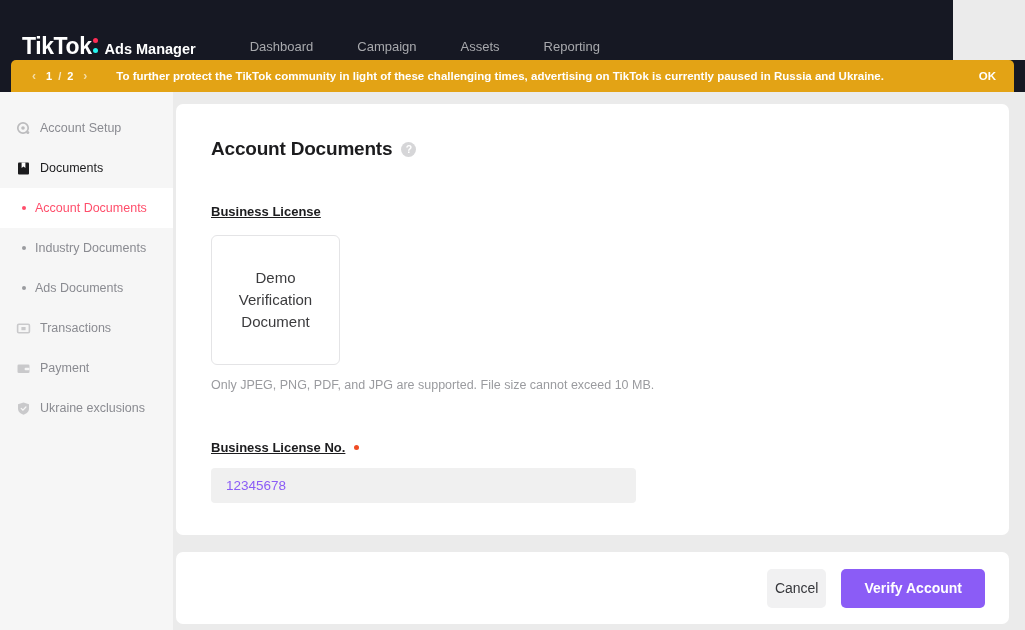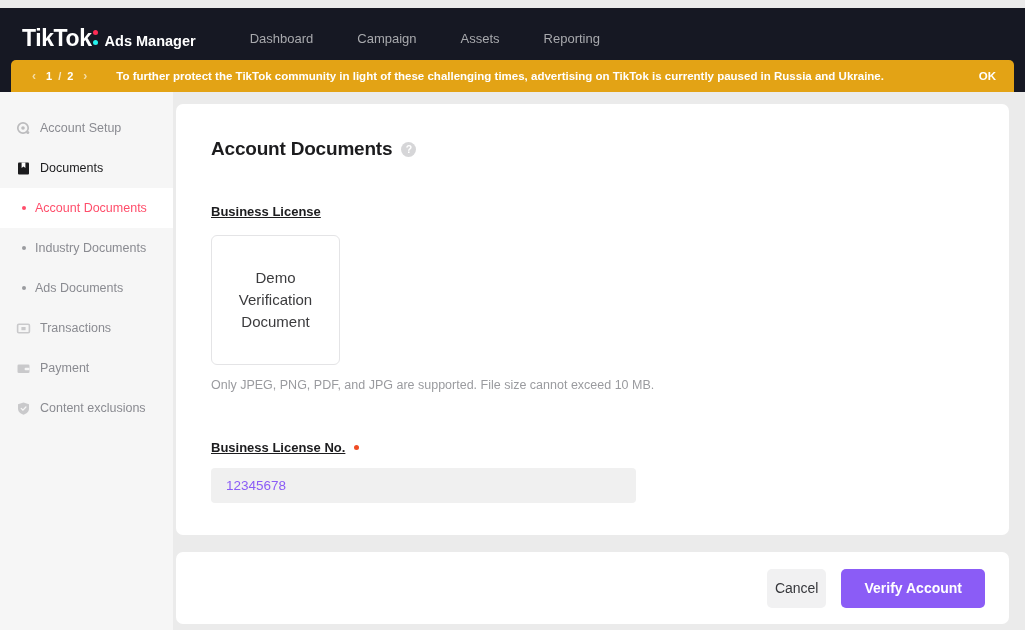--- a/index.html
+++ b/index.html
@@ -8,26 +8,26 @@
     height: 630px;
     overflow: hidden;
     background: #ebebeb;
     font-family: "Liberation Sans", sans-serif;
     -webkit-font-smoothing: antialiased;
   }
 
   
   .topbar {
     position: absolute;
-    top: 8px; left: 0;
-    width: 1025px;
+    top: 0; left: 0;
+    width: 953px;
     height: 60px;
     background: #161823;
     display: flex;
-    align-items: center;
+    align-items: flex-end;
   }
   .brand {
     display: flex;
     align-items: baseline;
     margin-left: 22px;
     white-space: nowrap;
   }
   .brand-logo {
     font-size: 23px;
     font-weight: bold;
@@ -413,21 +413,21 @@
       <span class="nav-label">Payment</span>
     </div>
 
     <div class="nav-row">
       <span class="nav-icon">
         <svg width="15" height="15" viewBox="0 0 15 15">
           <path d="M7.5 1.4 L13 3.3 V7.6 c0 3.3 -2.6 5.2 -5.5 6.1 C4.6 12.8 2 10.9 2 7.6 V3.3 Z" fill="#c9c9cb"></path>
           <path d="M5.2 7.4 l1.7 1.7 l3 -3.1" fill="none" stroke="#f6f6f6" stroke-width="1.3" stroke-linecap="round"></path>
         </svg>
       </span>
-      <span class="nav-label">Content exclusions</span>
+      <span class="nav-label">Ukraine exclusions</span>
     </div>
 
   </div>
 
   <div class="content">
 
     <div class="card card-main">
 
       <div class="page-title-row">
         <span class="page-title">Account Documents</span>

